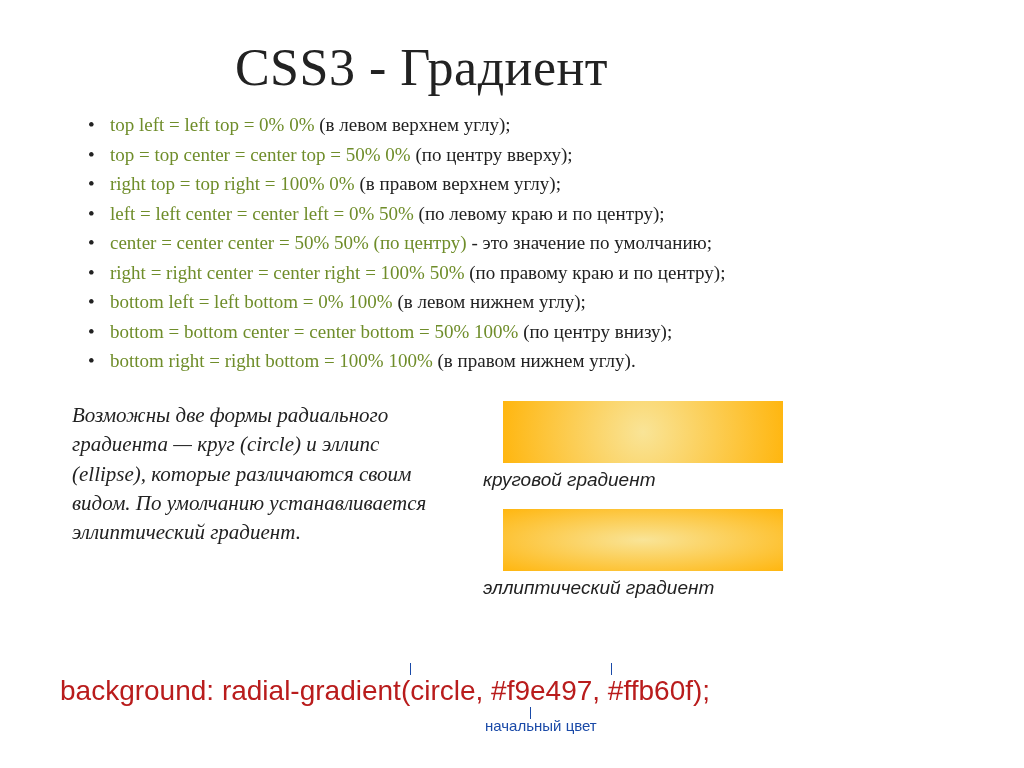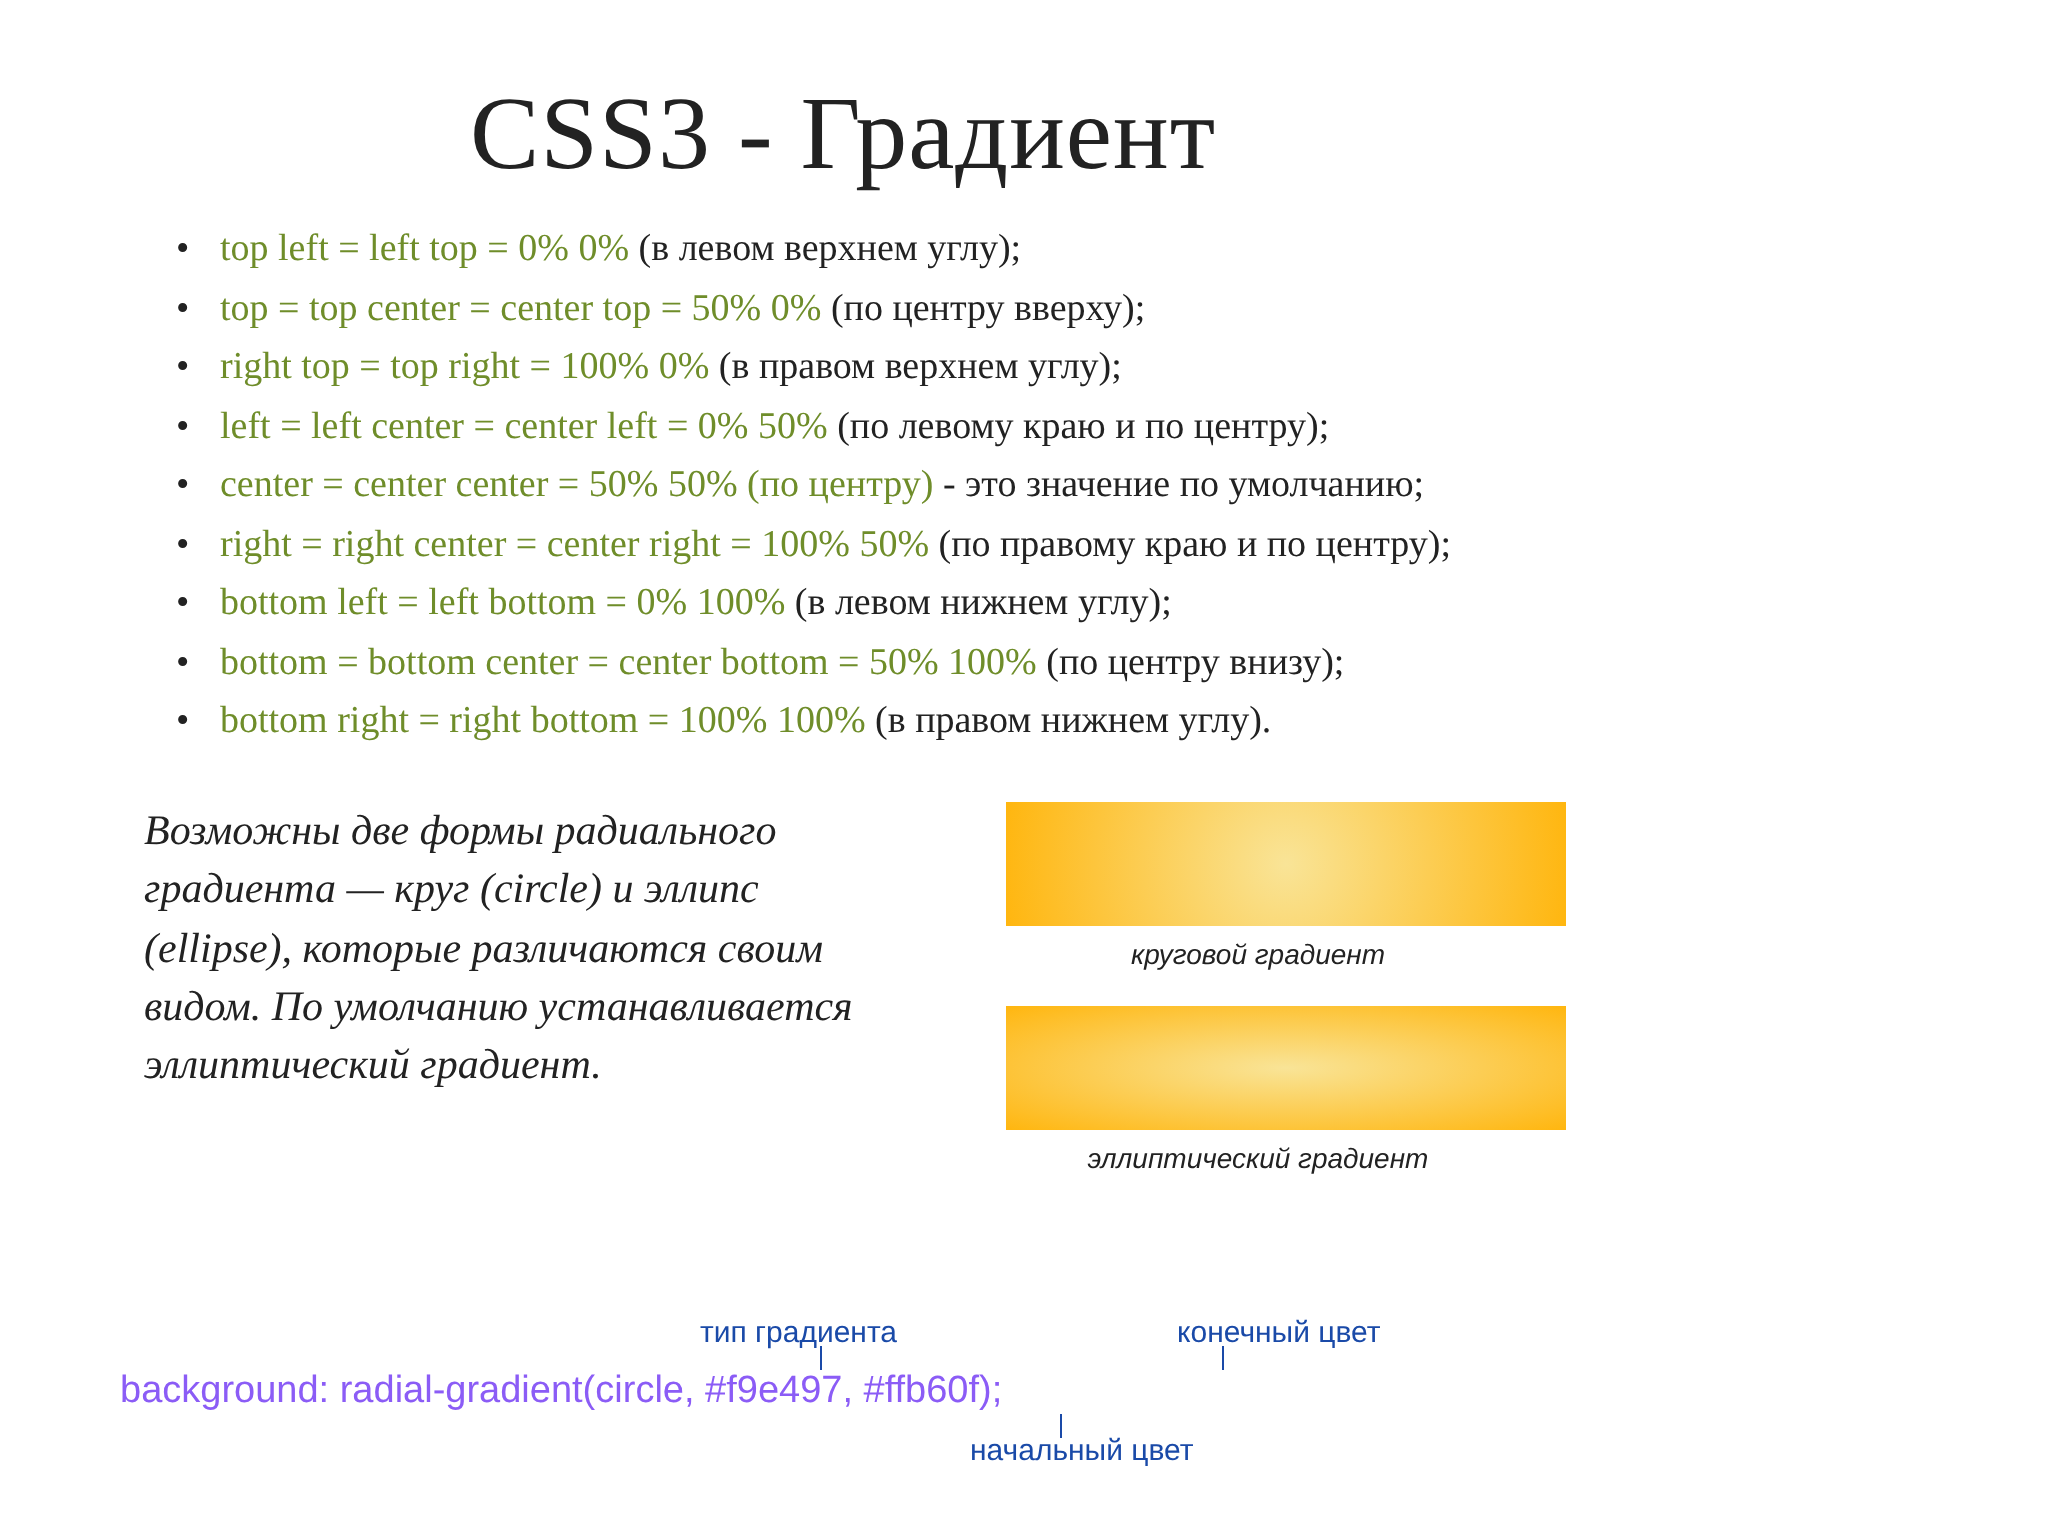--- a/index.html
+++ b/index.html
@@ -68,23 +68,23 @@
     margin-left: auto;
   }
   .swatch.circle {
     background: radial-gradient(circle, #f9e497, #ffb60f);
   }
   .swatch.ellipse {
     background: radial-gradient(ellipse, #f9e497, #ffb60f);
   }
   .caption {
     font-style: italic;
-    font-size: 14px;
+    font-size: 19px;
     color: #222;
-    text-align: center;
+    text-align: left;
     padding: 6px 8px 18px 0;
   }
   .codewrap {
     position: absolute;
     left: 60px;
     right: 60px;
     bottom: 34px;
   }
   .annot-top {
     display: flex;
@@ -97,22 +97,22 @@
   }
   .annot-bottom {
     font-family: Arial, Helvetica, sans-serif;
     color: #1a4aa8;
     font-size: 15px;
     margin-left: 425px;
     margin-top: -2px;
   }
   .codeline {
     font-family: Arial, Helvetica, sans-serif;
-    font-size: 19px;
-    color: #8b5cf6;
+    font-size: 28px;
+    color: #b91c1c;
     white-space: pre;
   }
   .ticks-top{
     margin-left: 350px;
     height:12px;
     display:flex;
     gap: 200px;
   }
   .ticks-bottom{
     margin-left: 470px;
@@ -145,24 +145,20 @@
     <div class="desc">Возможны две формы радиального градиента — круг (circle) и эллипс (ellipse), которые различаются своим видом. По умолчанию устанавливается эллиптический градиент.</div>
     <div class="samples">
       <div class="swatch circle"></div>
       <div class="caption">круговой градиент</div>
       <div class="swatch ellipse"></div>
       <div class="caption">эллиптический градиент</div>
     </div>
   </div>
 
   <div class="codewrap">
-    <div class="annot-top">
-      <span>тип градиента</span>
-      <span>конечный цвет</span>
-    </div>
     <div class="ticks-top">
       <div class="tline"></div>
       <div class="tline"></div>
     </div>
     <div class="codeline">background: radial-gradient(circle, #f9e497, #ffb60f);</div>
     <div class="ticks-bottom">
       <div class="tline"></div>
     </div>
     <div class="annot-bottom">начальный цвет</div>
   </div>

